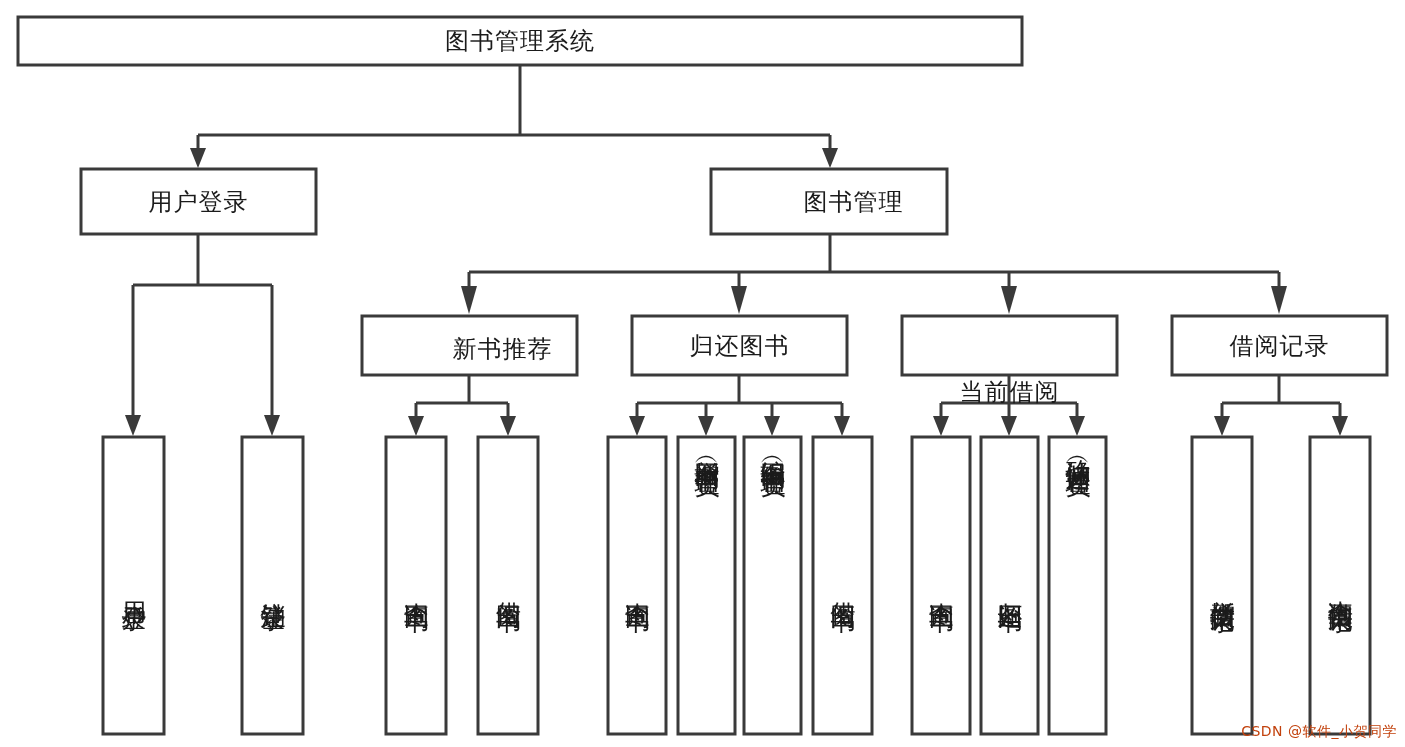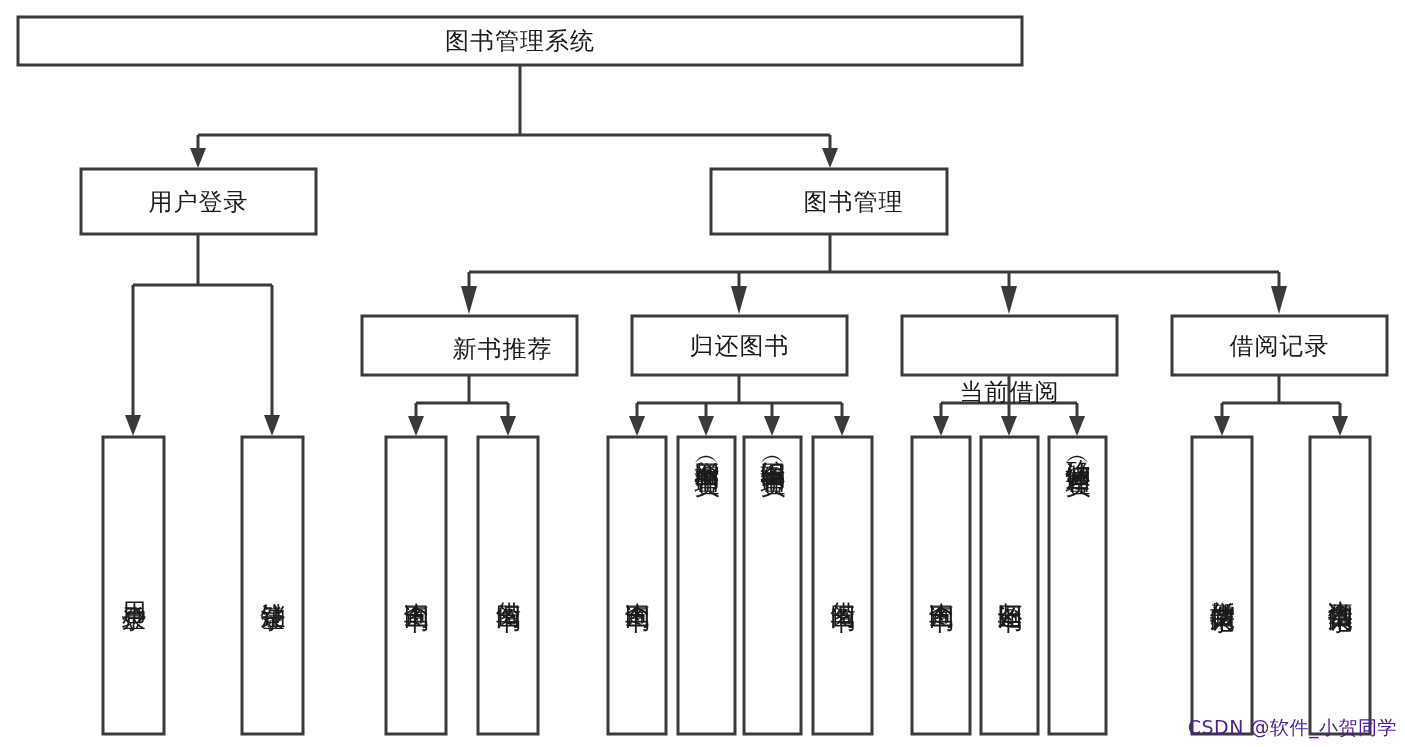--- a/index.html
+++ b/index.html
@@ -71,22 +71,22 @@
     font-size: 24px;
     color: #1b1b1b;
     letter-spacing: 1px;
     white-space: nowrap;
   }
   #watermark {
     position: absolute;
     right: 8px;
     bottom: 6px;
     font-family: "DejaVu Sans", "Liberation Sans", sans-serif;
-    font-size: 19px;
-    color: #4c1d95;
+    font-size: 14px;
+    color: #c2410c;
     letter-spacing: 0.5px;
     white-space: nowrap;
   }
 </style>
 </head>
 <body>
 
 <div id="diagram-root">
 
   <svg class="diagram-canvas" viewBox="0 0 1405 747" xmlns="http://www.w3.org/2000/svg">

